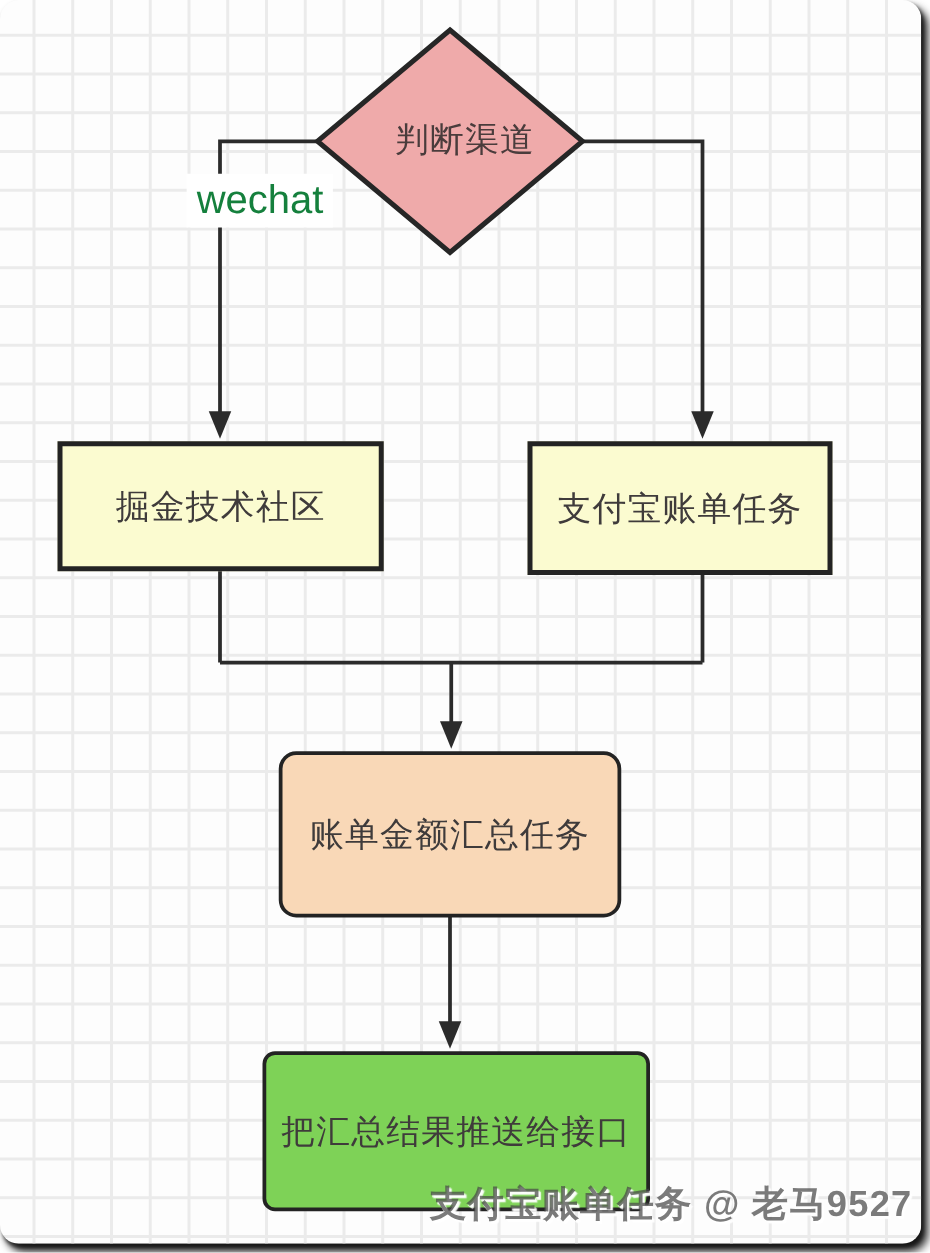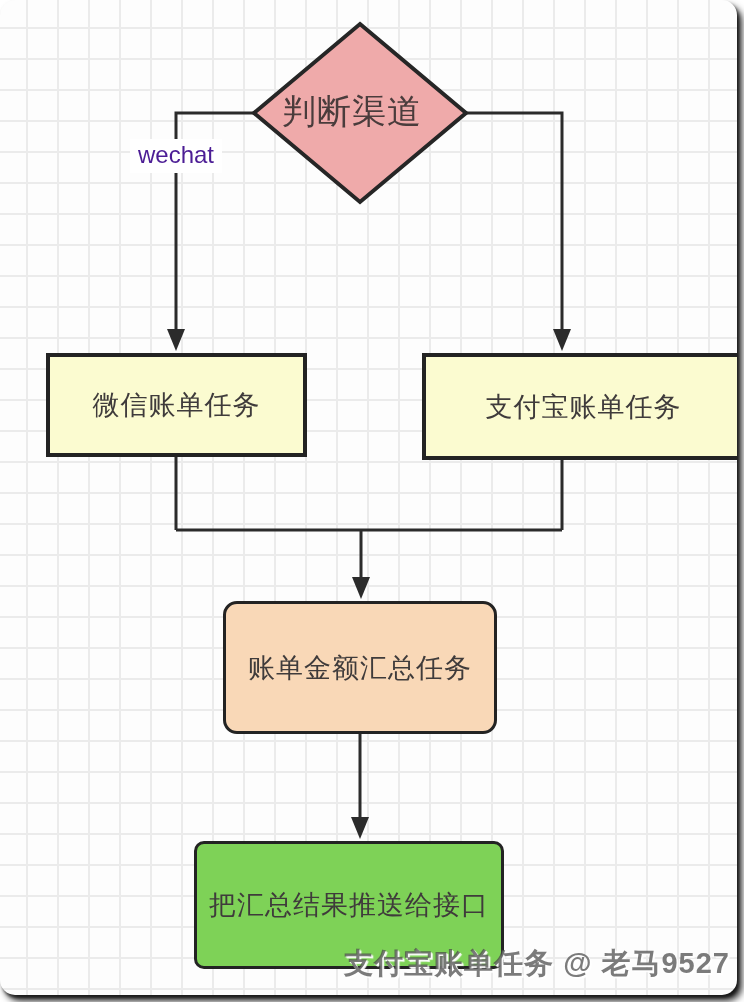--- a/index.html
+++ b/index.html
@@ -36,30 +36,30 @@
   .node-rect{
     border:4px solid #232323;
     background:#fbfbd0;
   }
   .node-rounded{
     border:3.5px solid #232323;
   }
   .node-sum{background:#f9d8b7;border-radius:14px;}
   .node-push{background:#7ed257;border-radius:10px;}
   .decision-label{
-    position:absolute;left:246px;top:94px;width:212px;height:36px;
+    position:absolute;left:266px;top:94px;width:212px;height:36px;
     display:flex;align-items:center;justify-content:center;
-    font-size:34px;color:#4a3c3c;letter-spacing:1px;
+    font-size:27px;color:#4a3c3c;letter-spacing:1px;
   }
   .edge-label{
     position:absolute;
     transform:translateX(-50%);
     background:#ffffff;
     padding:2px 8px 4px 8px;
-    font-size:24px;color:#4c1d95;
+    font-size:32px;color:#15803d;margin-left:32px;
   }
   .watermark{
     position:absolute;
     right:7px;top:944px;
     font-size:29px;
     font-weight:bold;
     letter-spacing:1px;
     color:rgba(72,72,72,0.72);
     text-shadow:2px 2px 1px rgba(255,255,255,0.95), 1px 1px 0 rgba(255,255,255,0.7);
     white-space:nowrap;
@@ -85,23 +85,23 @@
     <polygon points="360,839 351,817 369,817" fill="#2b2b2b"></polygon>
 
     <polygon points="360,24 466,113 360,202 254,113" fill="#efaaaa" stroke="#262626" stroke-width="4" stroke-linejoin="miter"></polygon>
   </svg>
 
   <div class="decision-label">判断渠道</div>
 
   <div class="edge-label" style="left:176px;top:139px;">wechat</div>
 
 
-  <div class="node node-rect" style="left:46px;top:353px;width:261px;height:104px;">微信账单任务</div>
+  <div class="node node-rect" style="left:46px;top:353px;width:261px;height:104px;">掘金技术社区</div>
 
-  <div class="node node-rect" style="left:422px;top:353px;width:323px;height:107px;">支付宝账单任务</div>
+  <div class="node node-rect" style="left:422px;top:353px;width:244px;height:107px;">支付宝账单任务</div>
 
   <div class="node node-rounded node-sum" style="left:223px;top:601px;width:274px;height:133px;">账单金额汇总任务</div>
 
-  <div class="node node-rounded node-push" style="left:194px;top:841px;width:310px;height:128px;">把汇总结果推送给接口</div>
+  <div class="node node-rounded node-push" style="left:210px;top:841px;width:310px;height:128px;">把汇总结果推送给接口</div>
 
   <div class="watermark">支付宝账单任务 @ 老马9527</div>
 
 </div>
 
 </body></html>

